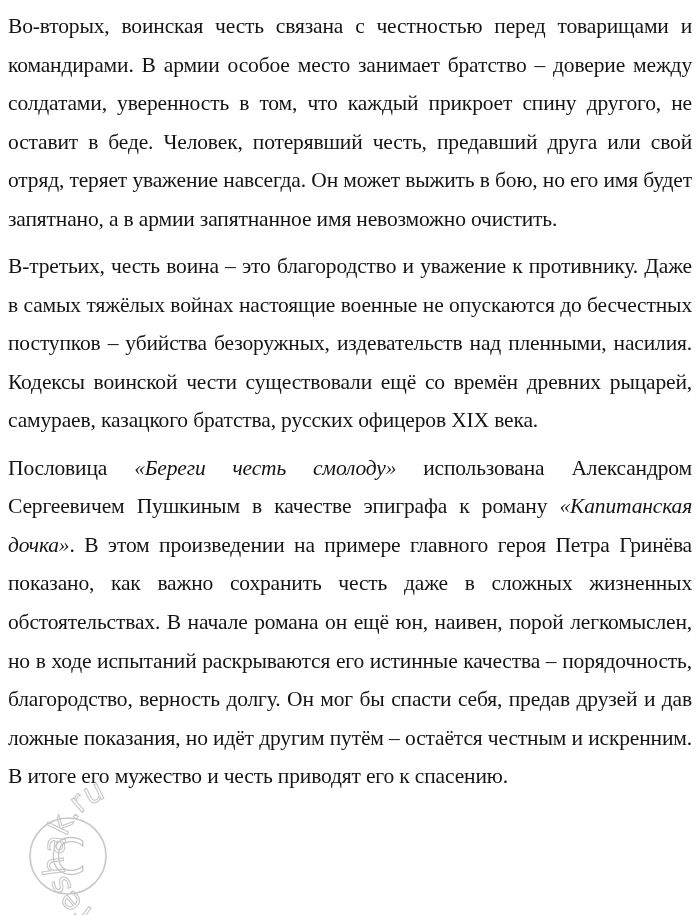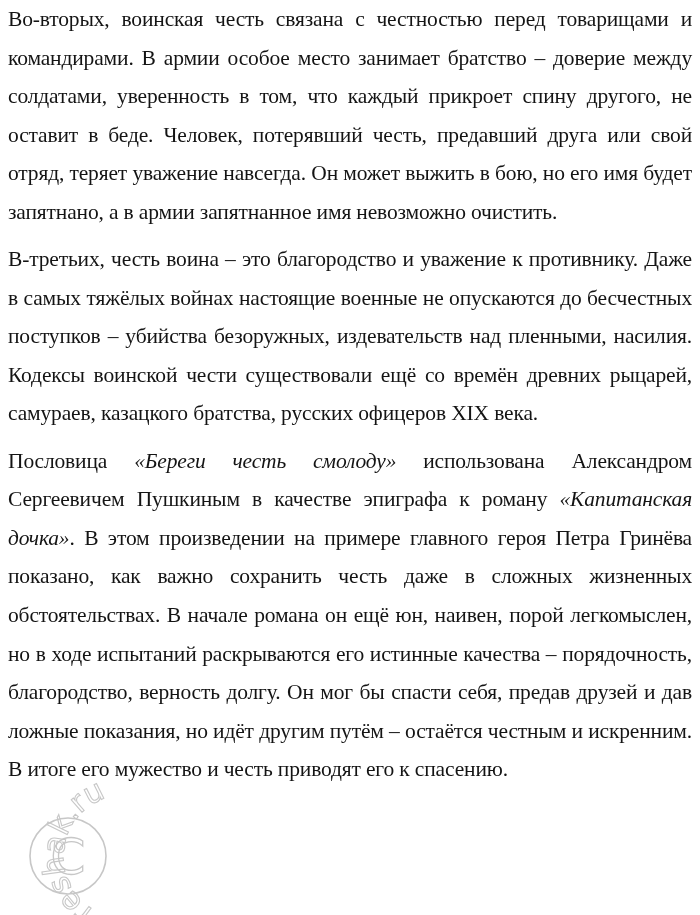--- a/index.html
+++ b/index.html
@@ -9,21 +9,21 @@
     }
     body {
       width: 700px;
       height: 915px;
       overflow: hidden;
       position: relative;
     }
     .page {
       position: absolute;
       left: 0;
-      top: 0;
+      top: 7px;
       width: 700px;
       padding: 8px;
       box-sizing: border-box;
     }
     .para {
       font-family: "Liberation Serif", "DejaVu Serif", serif;
       font-size: 21.5px;
       line-height: 38.6px;
       color: #141414;
       text-align: justify;

